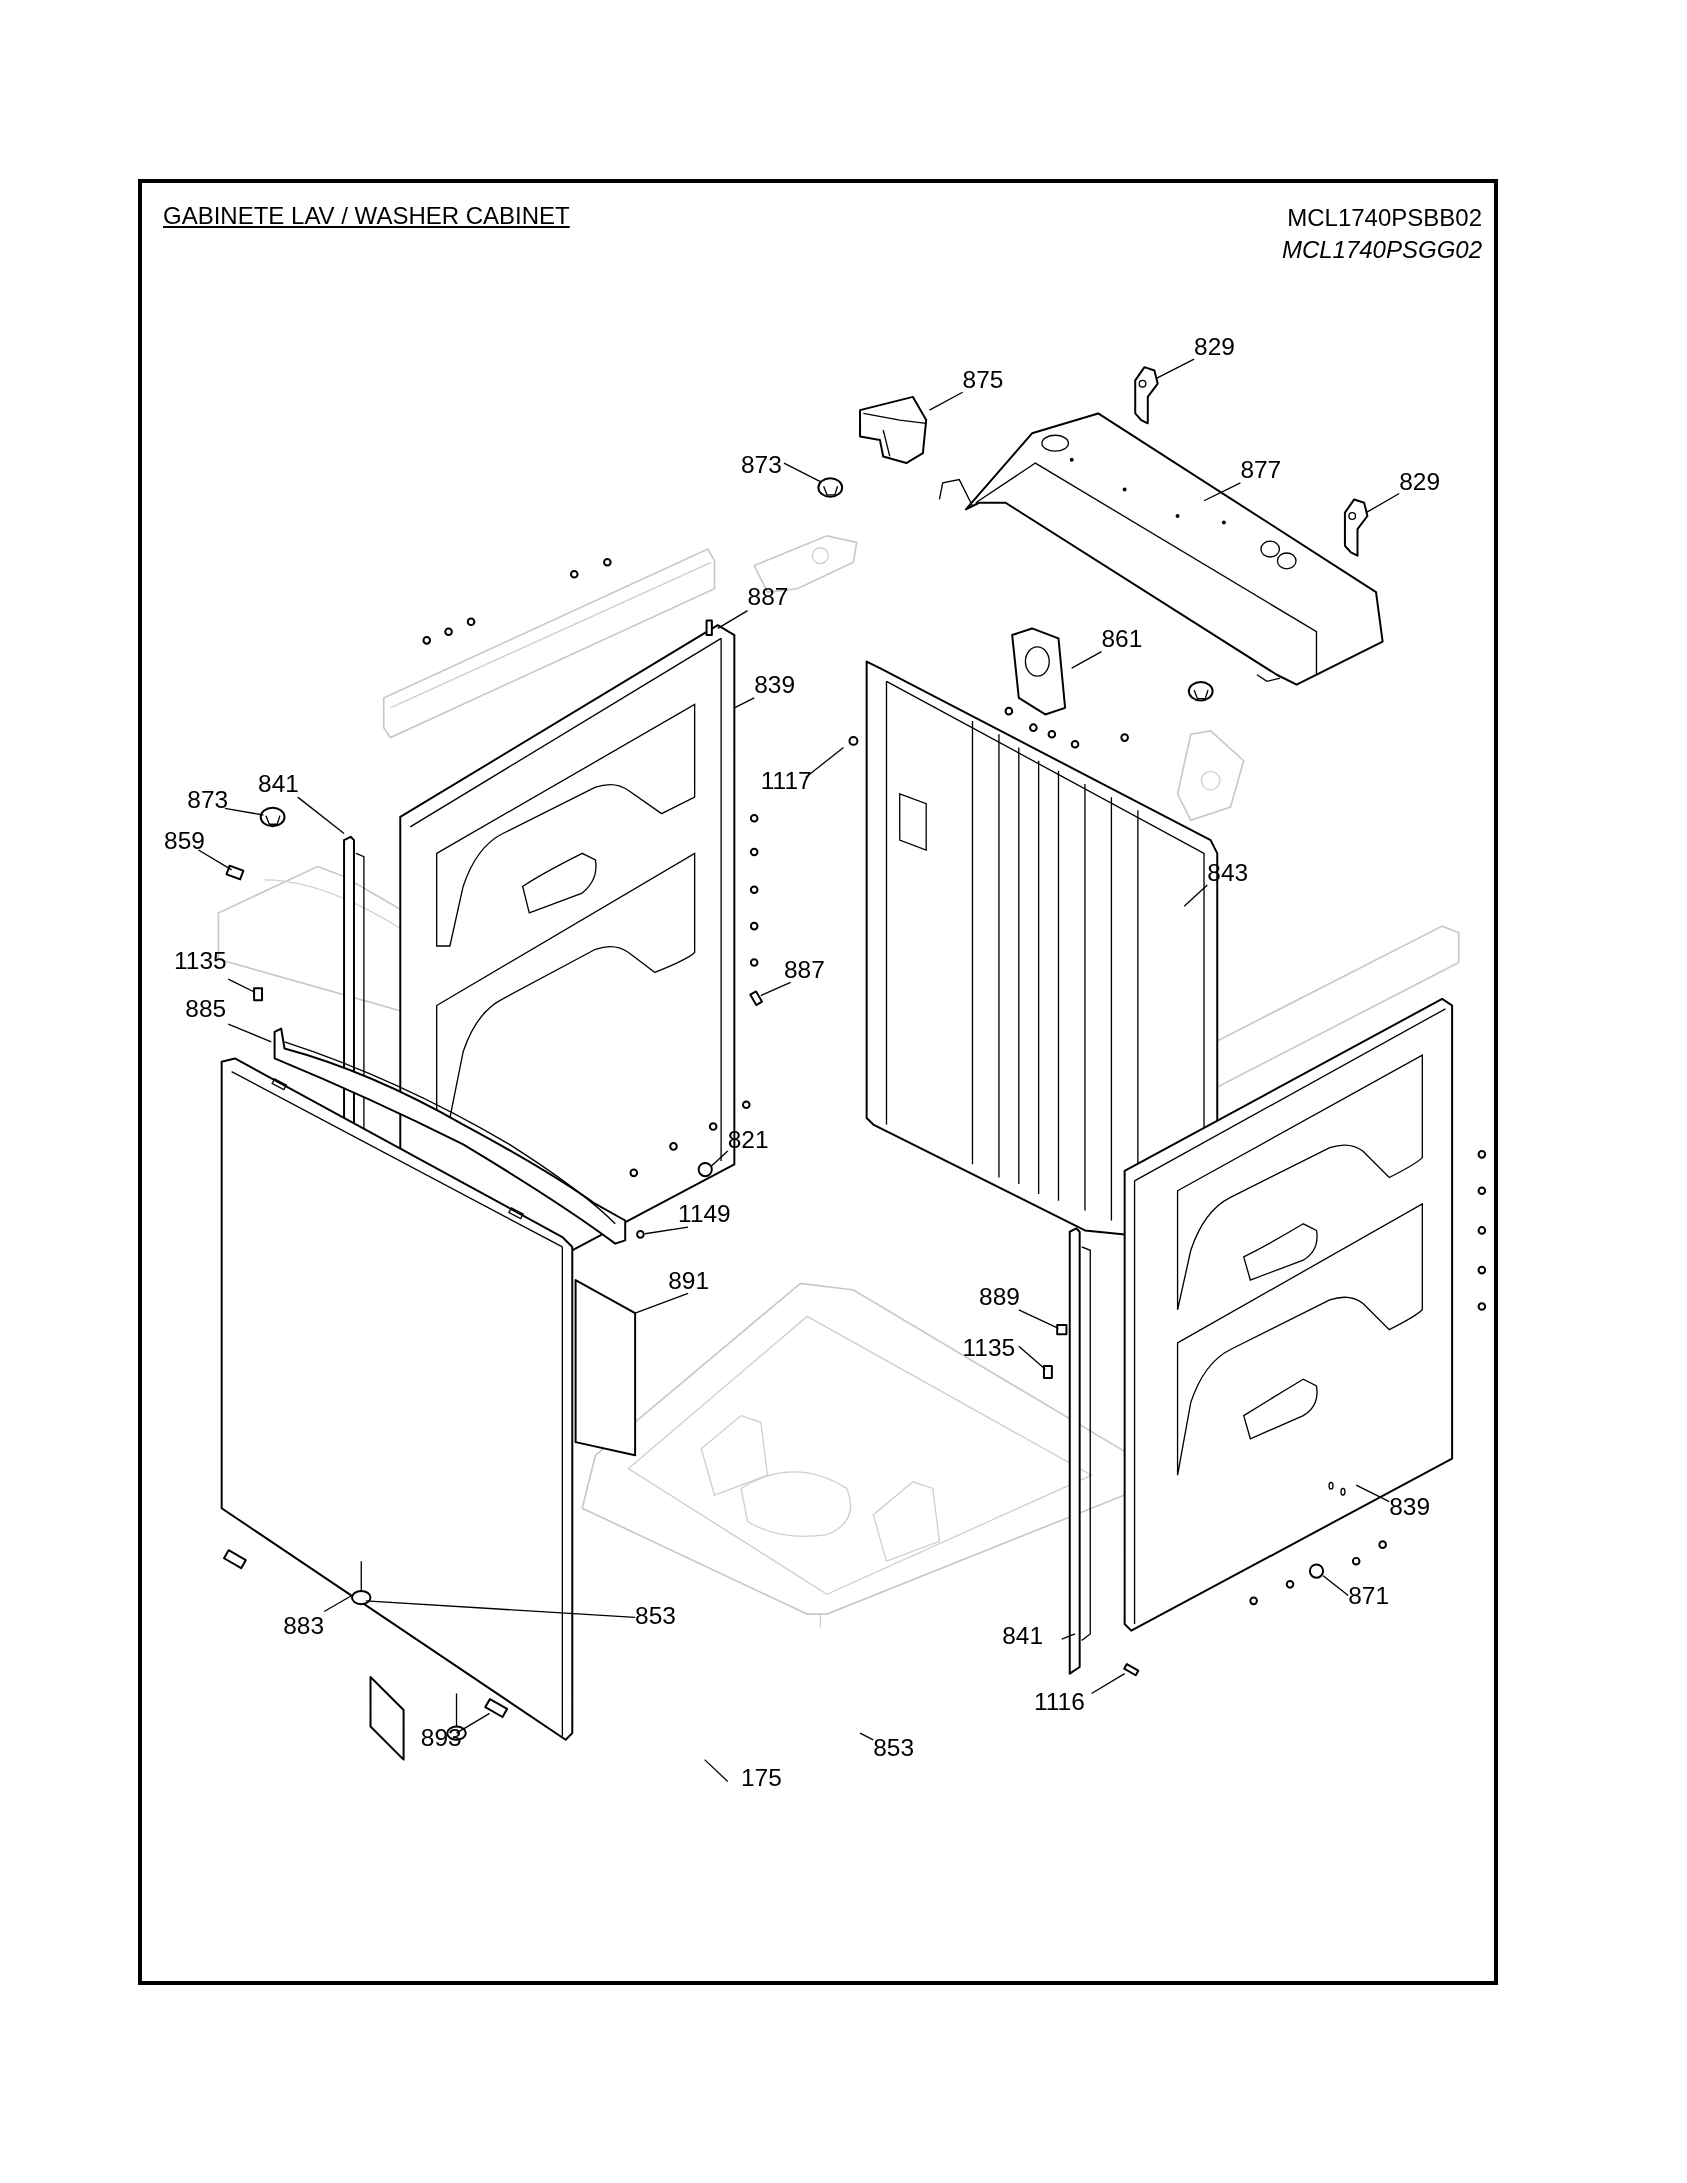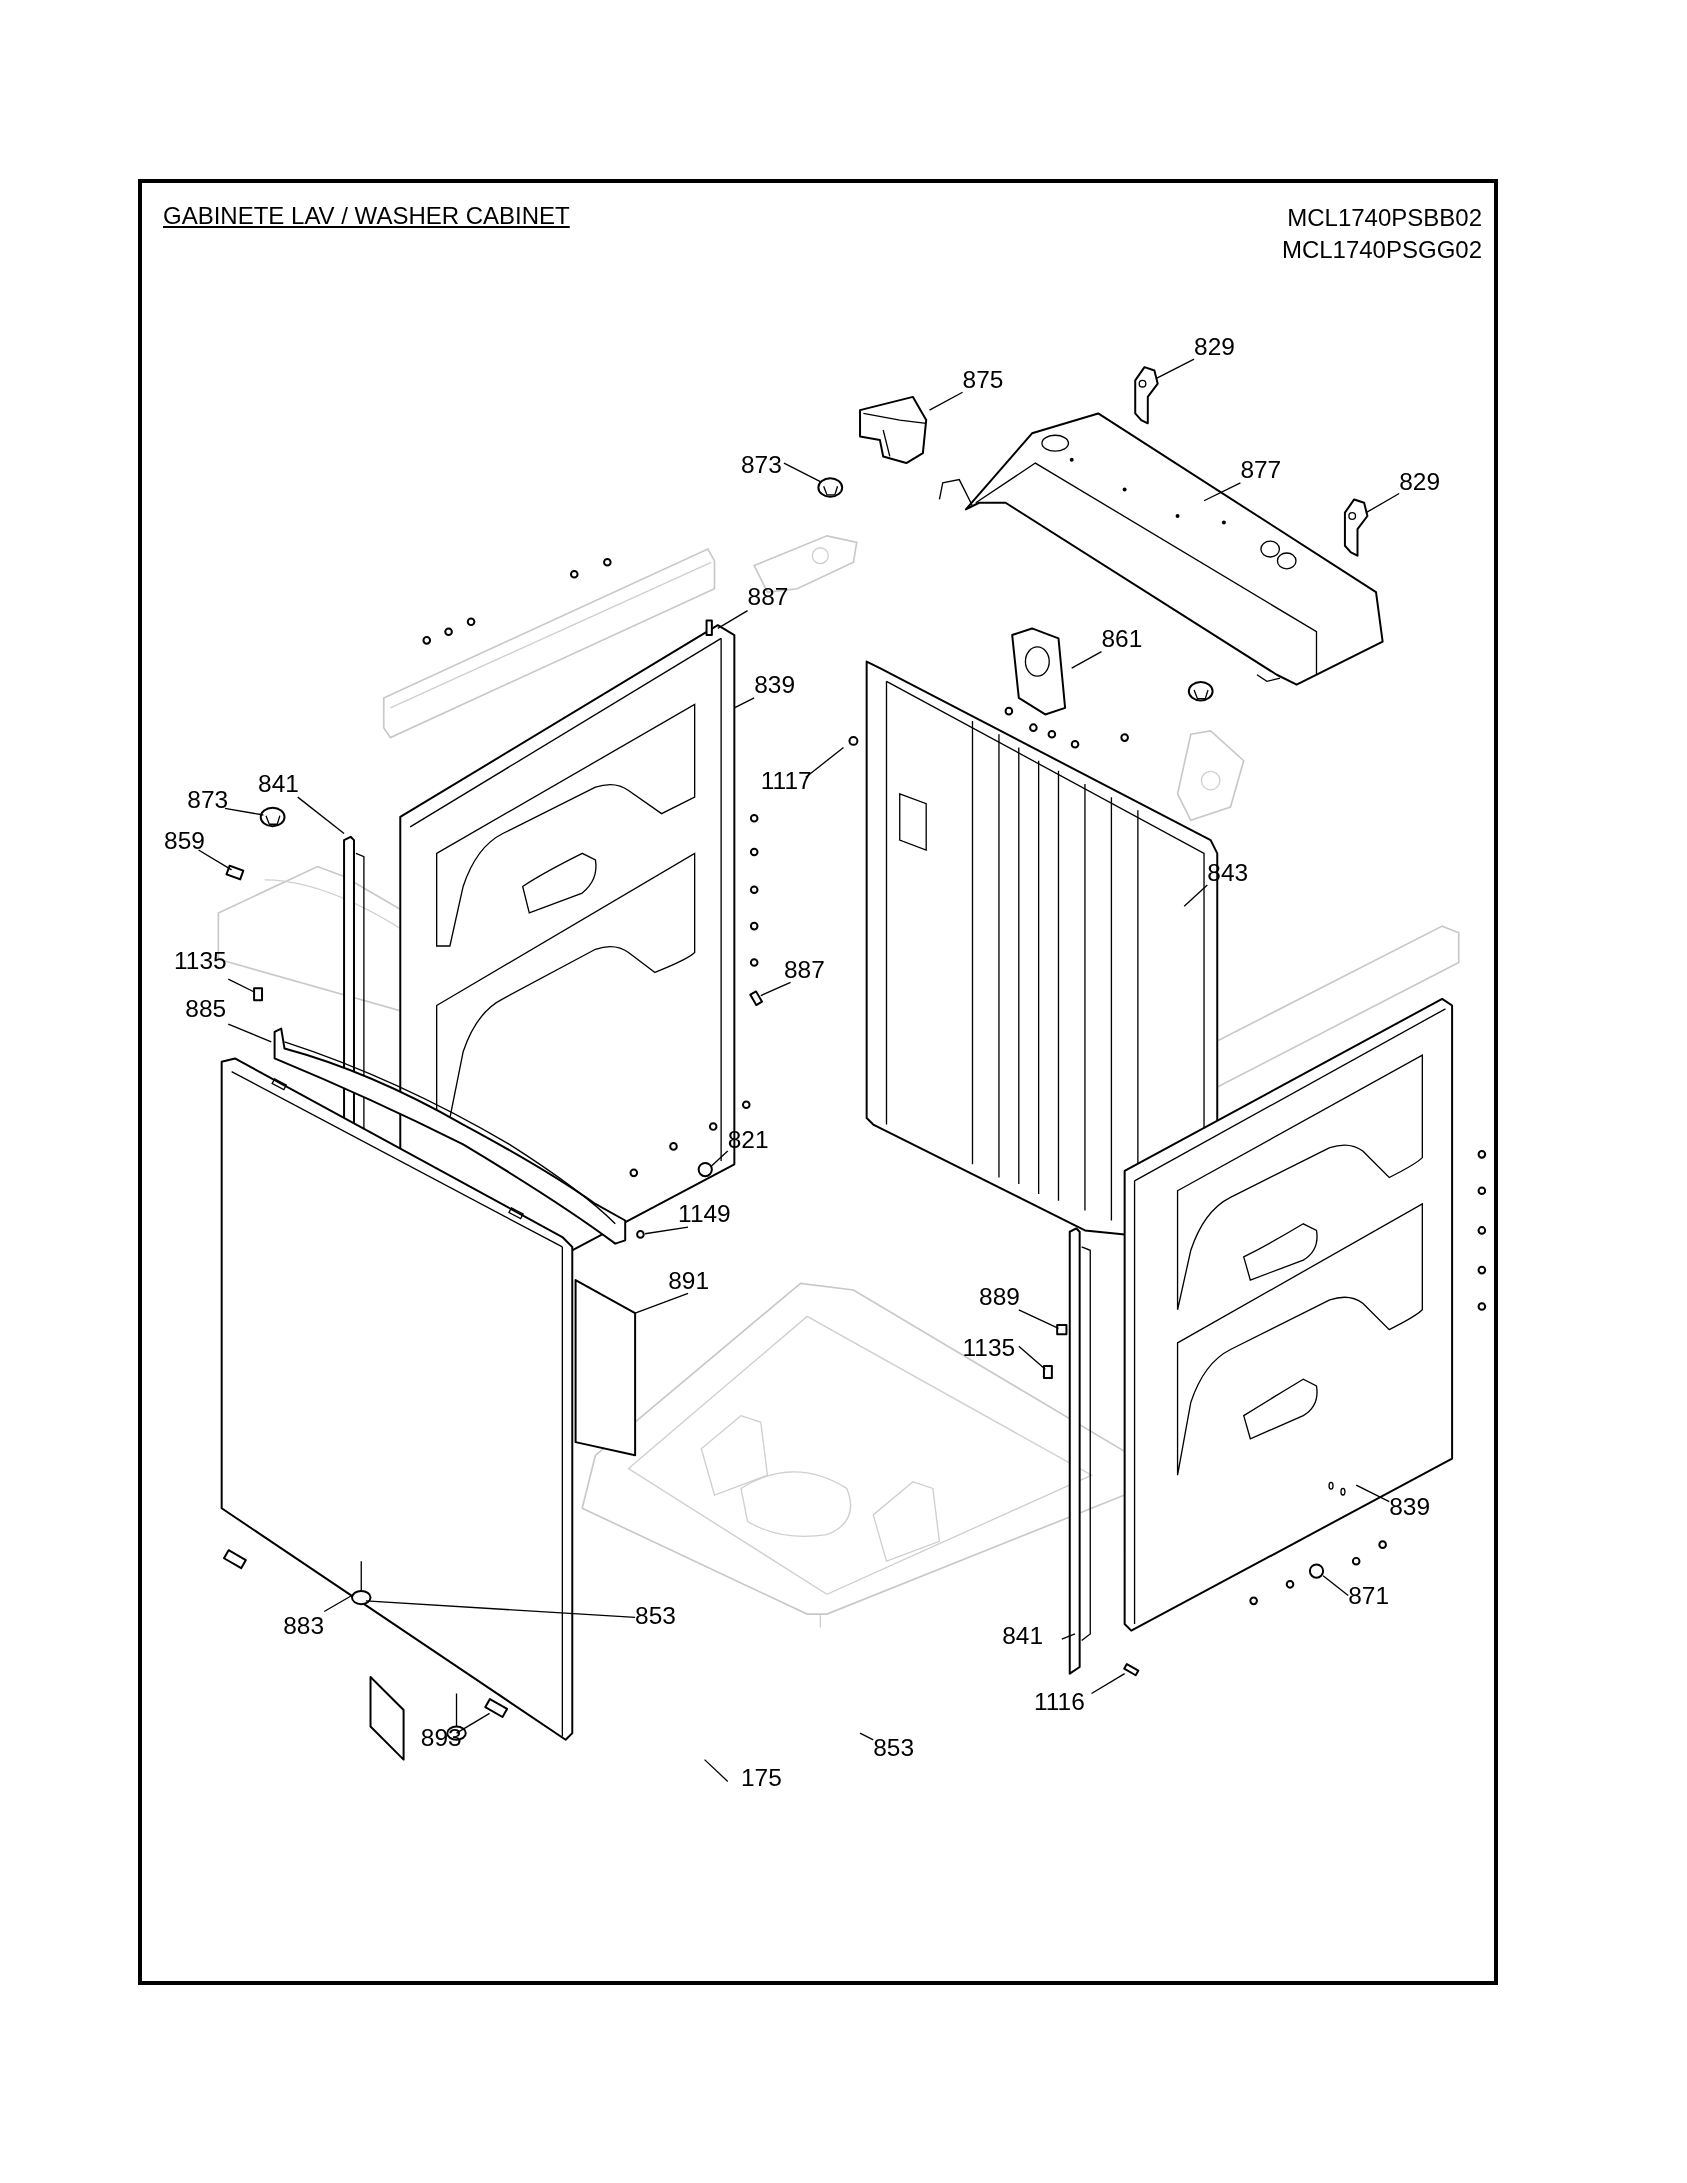--- a/index.html
+++ b/index.html
@@ -3,21 +3,21 @@
 <meta charset="utf-8">
 <style>
   html, body { margin: 0; padding: 0; background: #ffffff; }
   body { width: 1687px; height: 2183px; position: relative; overflow: hidden;
          font-family: "Liberation Sans", sans-serif; color: #000; }
   .frame { position: absolute; left: 138px; top: 179px; width: 1360px; height: 1806px;
            border: 4.6px solid #000; box-sizing: border-box; }
   .title { position: absolute; left: 163px; top: 202px; font-size: 24px; letter-spacing: 0px; text-decoration: underline; }
   .model { position: absolute; right: 205px; font-size: 24px; text-align: center; }
   .model.m1 { top: 204px; }
-  .model.m2 { top: 236px; }
+  .model.m2 { top: 236px; font-style: italic; }
   svg.diagram { position: absolute; left: 0; top: 0; width: 1687px; height: 2183px; }
   .lbl { font-family: "Liberation Sans", sans-serif; font-size: 37px; fill: #000; }
   .part { fill: #fff; stroke: #000; stroke-width: 3; stroke-linejoin: round; }
   .thin { fill: none; stroke: #000; stroke-width: 2; }
   .ghost { fill: #fff; stroke: #c8c8c8; stroke-width: 2.5; }
   .ghost-l { fill: none; stroke: #cfcfcf; stroke-width: 2; }
   .leader { stroke: #000; stroke-width: 2; fill: none; }
   .hole { fill: #fff; stroke: #000; stroke-width: 2; }
   .dot { fill: #000; }
 </style>

